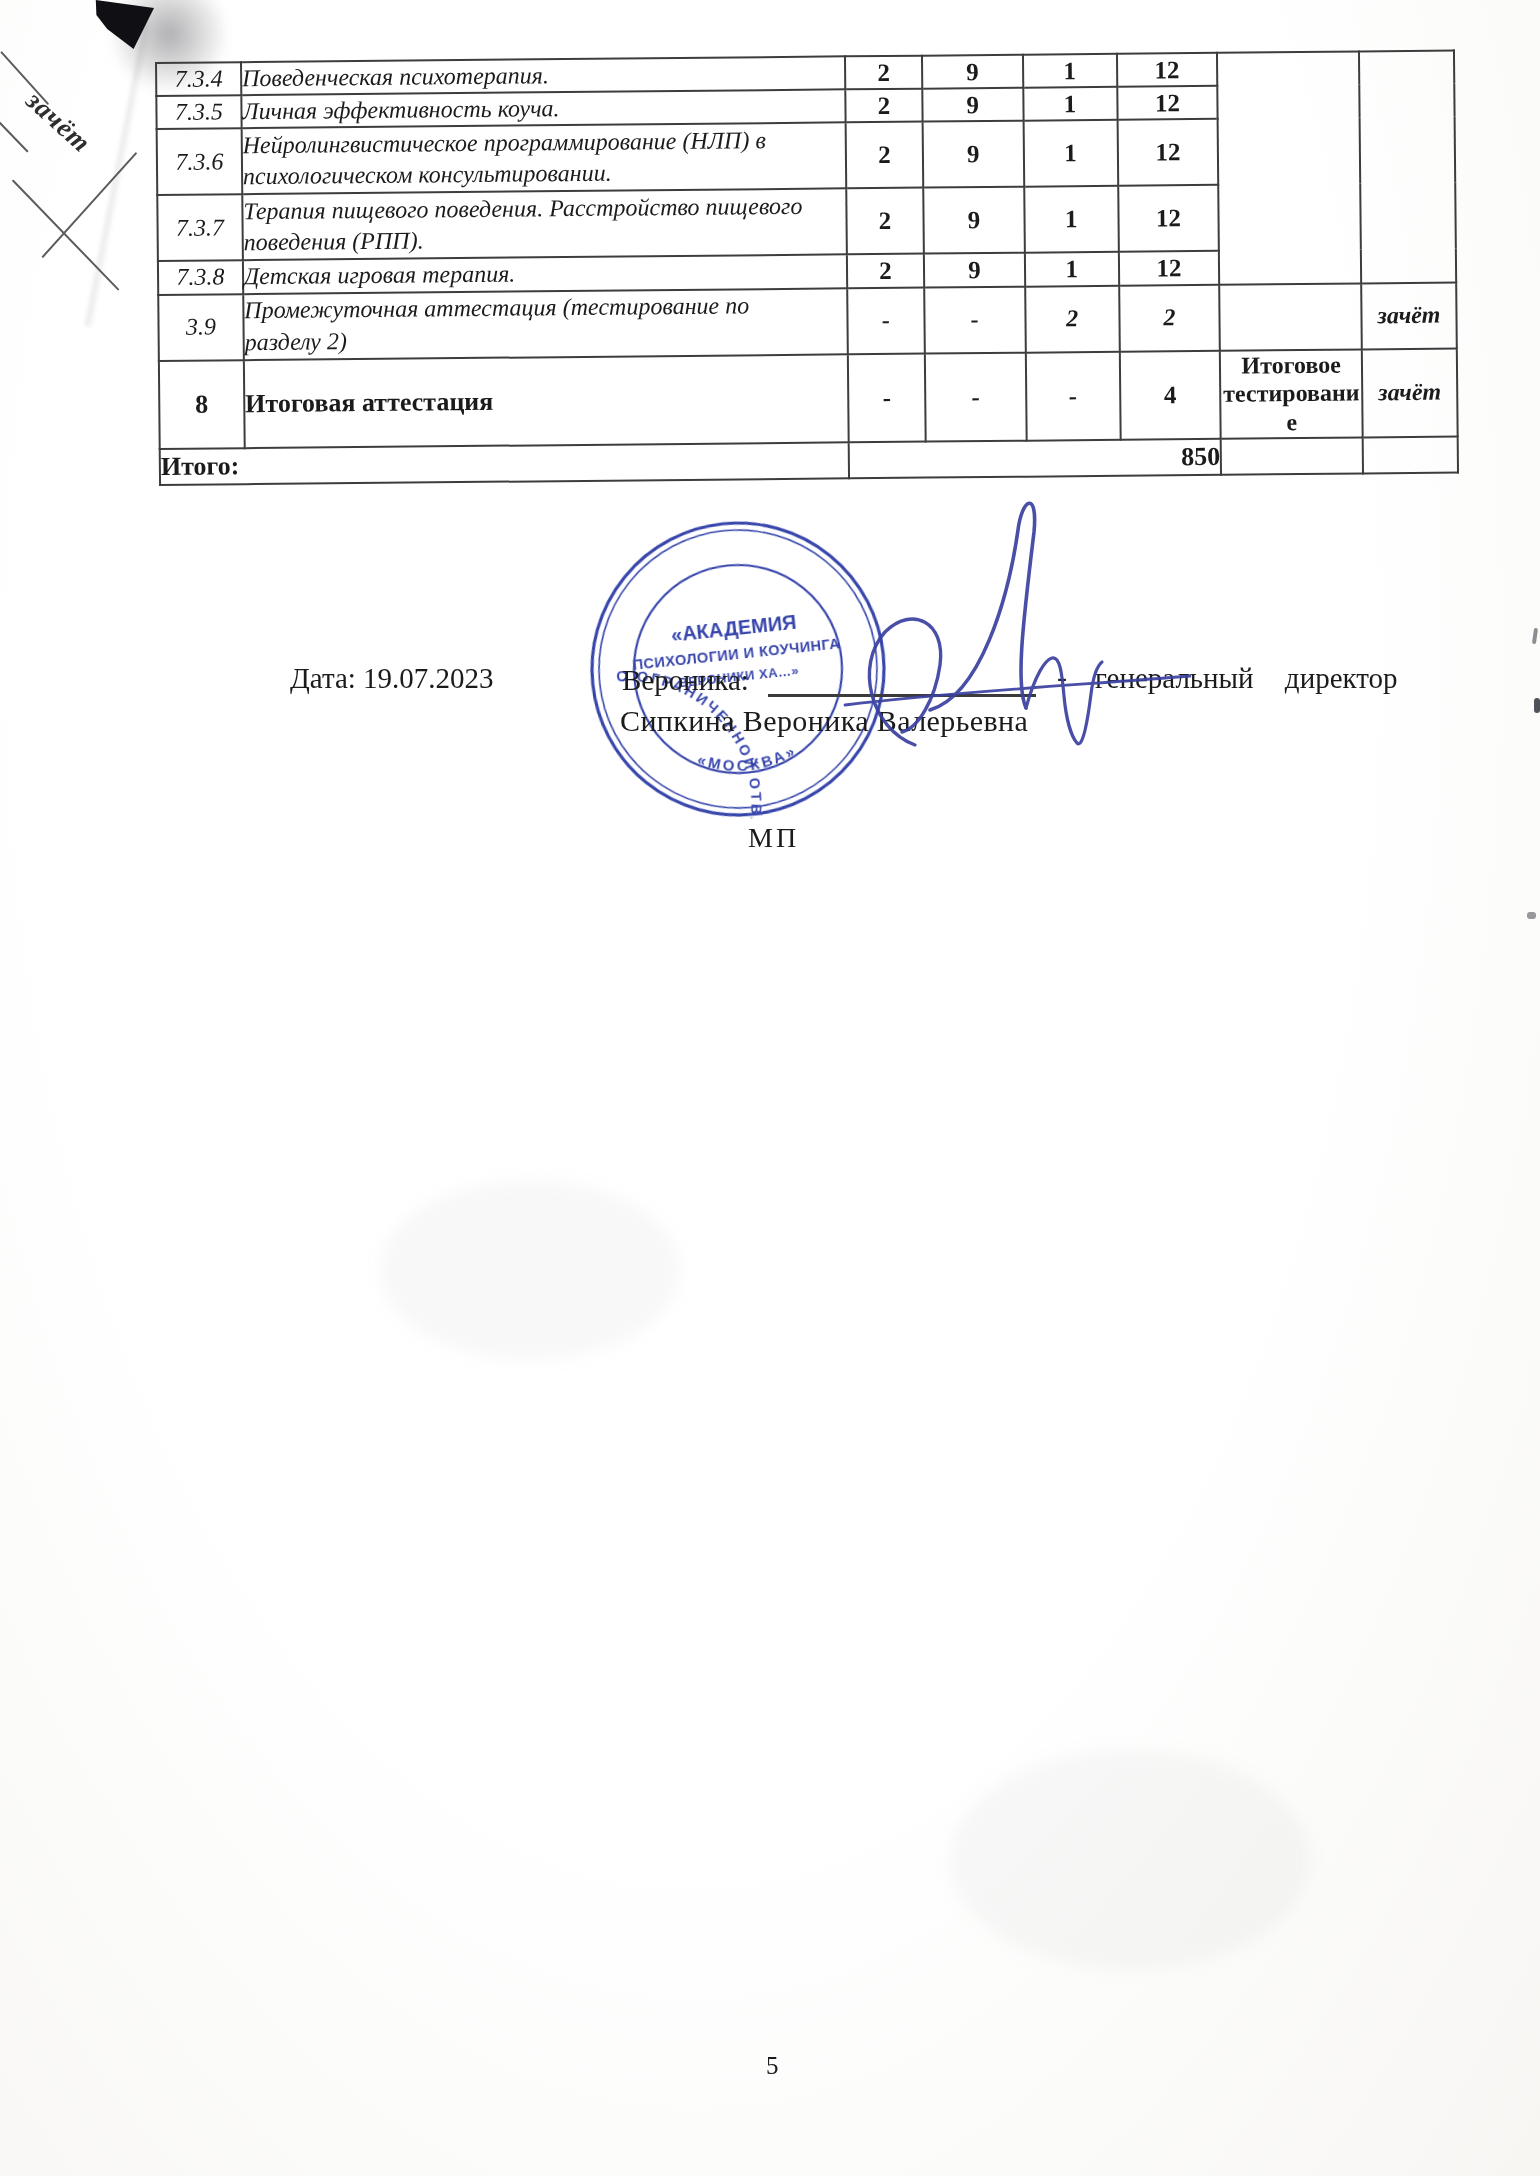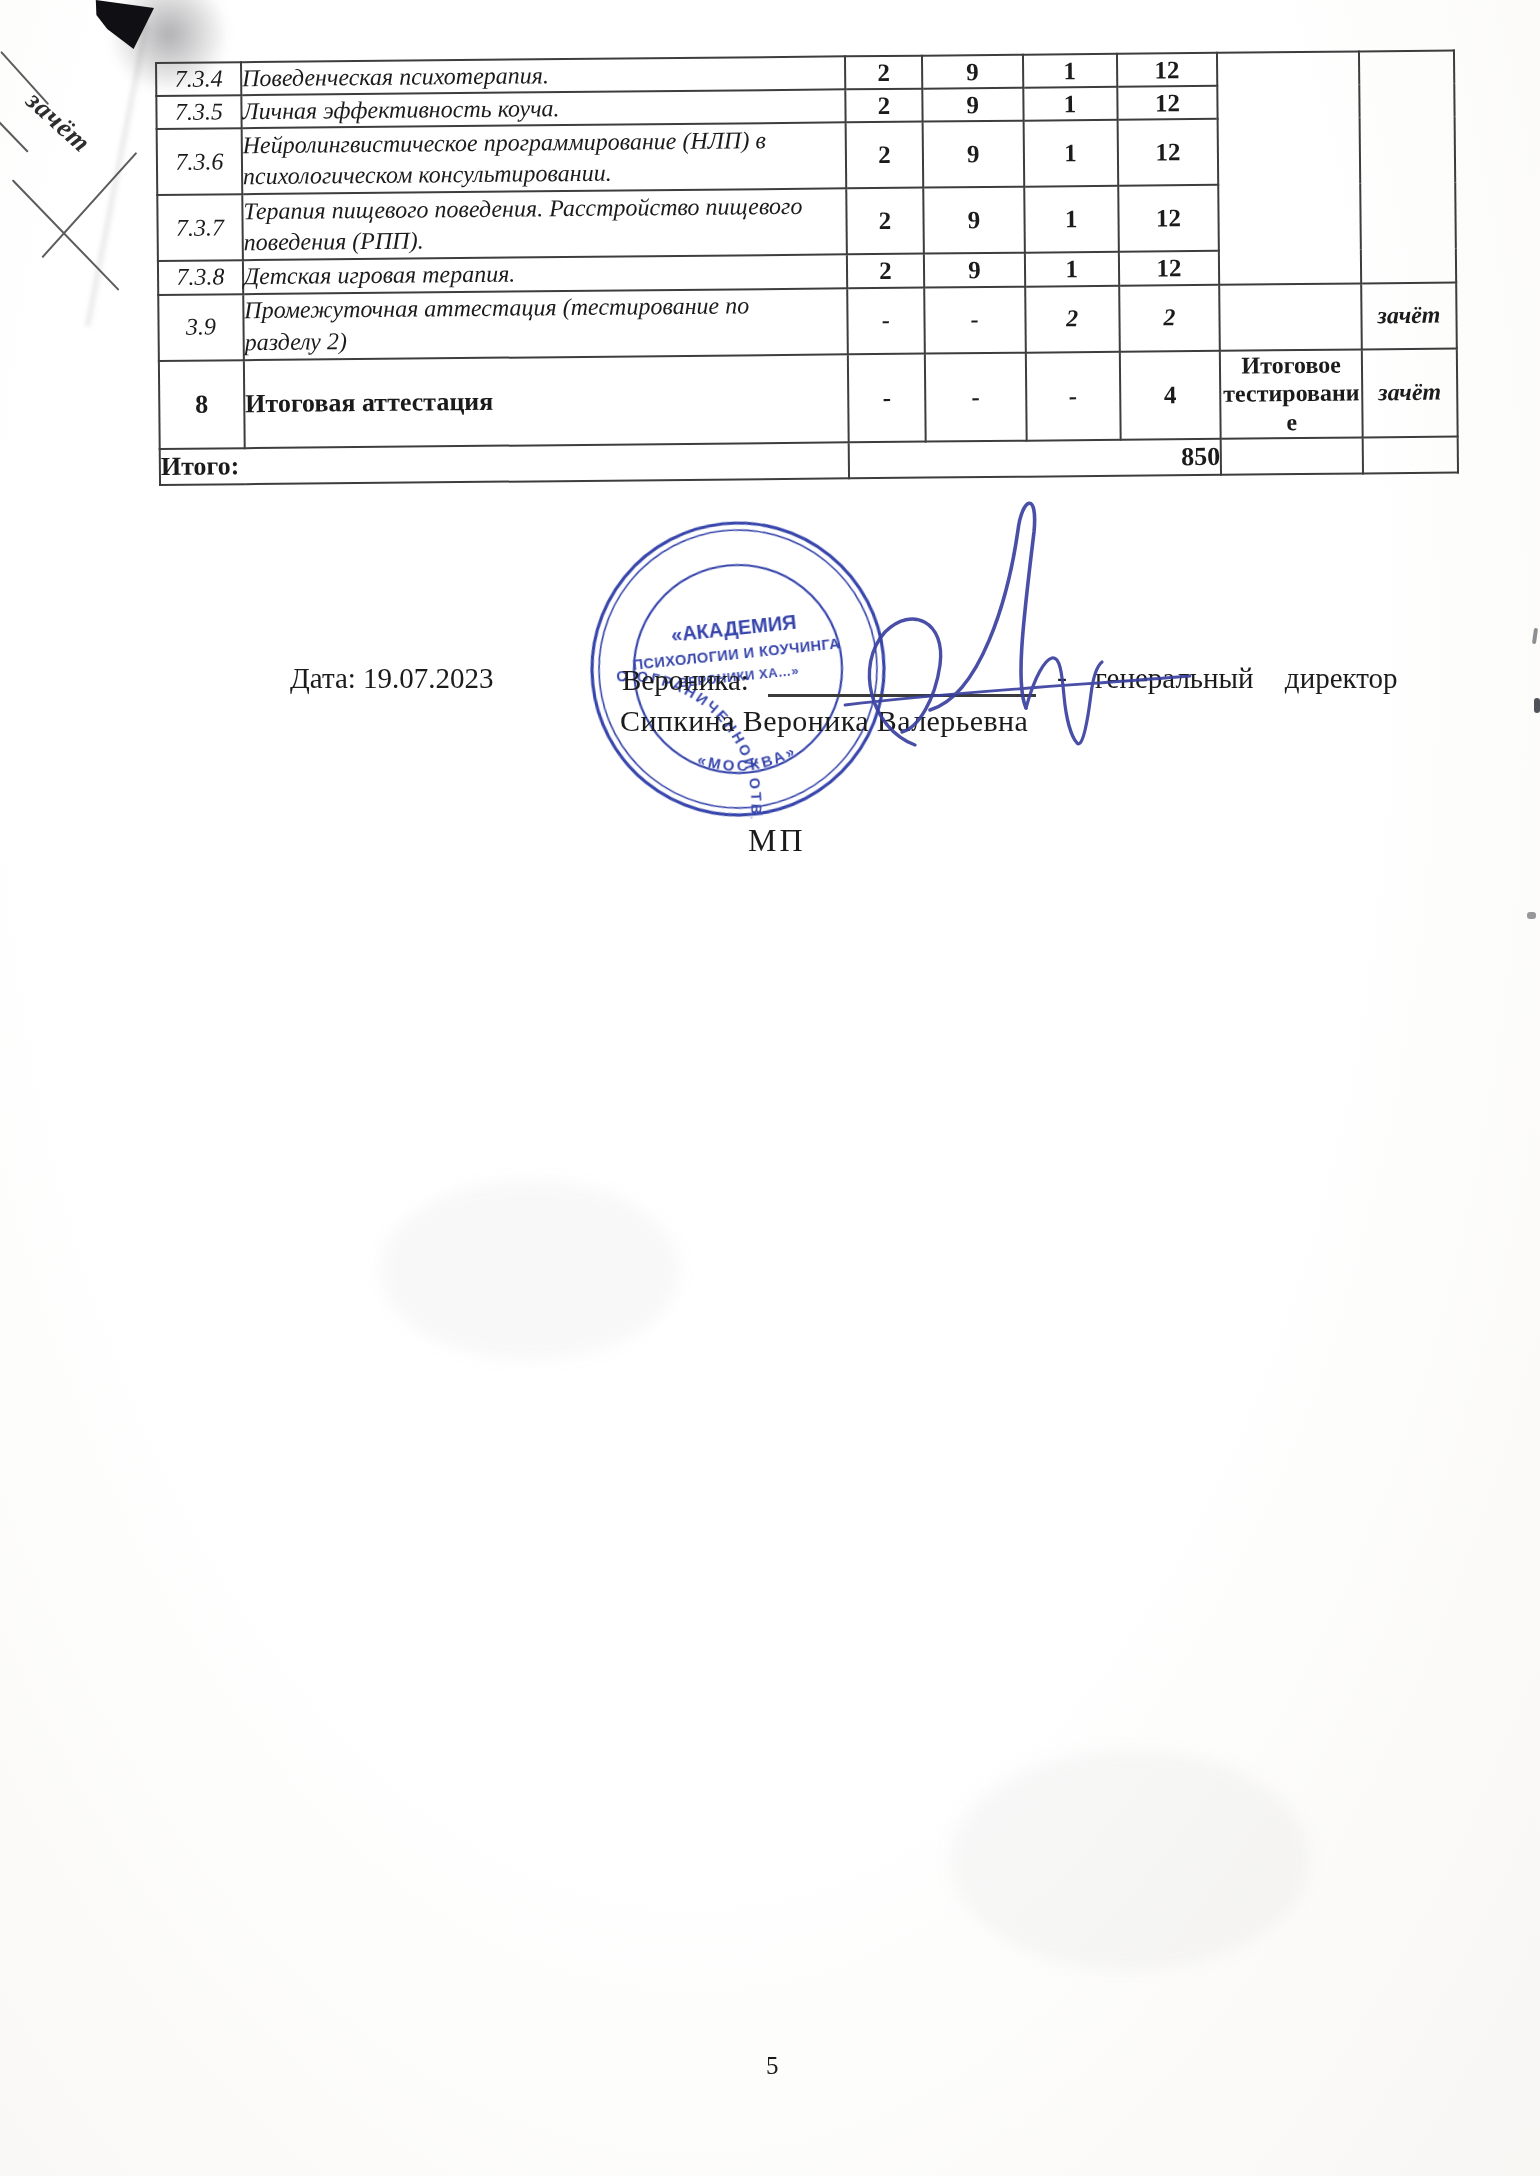--- a/index.html
+++ b/index.html
@@ -47,21 +47,21 @@
   td.total-label{ font-weight:bold; font-size:26px; padding-left:10px;}
   td.total-val{ font-weight:bold; font-size:26px; text-align:right; padding-right:52px;}
   
   .abs{position:absolute;}
   .date-line{left:262px;top:662px;font-size:29px;margin-left:28px;}
   .sign-label{left:622px;top:664px;font-size:29px;z-index:6;}
   .signer-name{left:620px;top:704px;font-size:30px;letter-spacing:.4px;z-index:6;}
   .dash{left:1057px;top:660px;font-size:30px;}
   .director-title{left:1095px;top:662px;width:350px;font-size:29px;word-spacing:24px;white-space:nowrap;}
   .sign-underline{left:768px;top:694px;width:268px;height:2.5px;background:#3b3b3b;z-index:5;}
-  .seal-note{left:748px;top:822px;font-size:32px;letter-spacing:3px;}
+  .seal-note{left:748px;top:822px;font-size:28px;letter-spacing:3px;}
   .page-num{left:766px;top:2052px;font-size:25px;}
   
   .stamp-svg{left:588px;top:519px;z-index:4;opacity:.95;transform:rotate(-6deg);filter:blur(.35px);}
   .stamp-svg text{font-family:"Liberation Sans", sans-serif;}
   .ink-svg{left:750px;top:460px;z-index:7;}
   .edge-mark{position:absolute;background:#30343c;border-radius:3px;}
   .blot{position:absolute;border-radius:50%;background:rgba(120,118,112,.05);filter:blur(8px);}
 </style>
 </head>
 <body>

